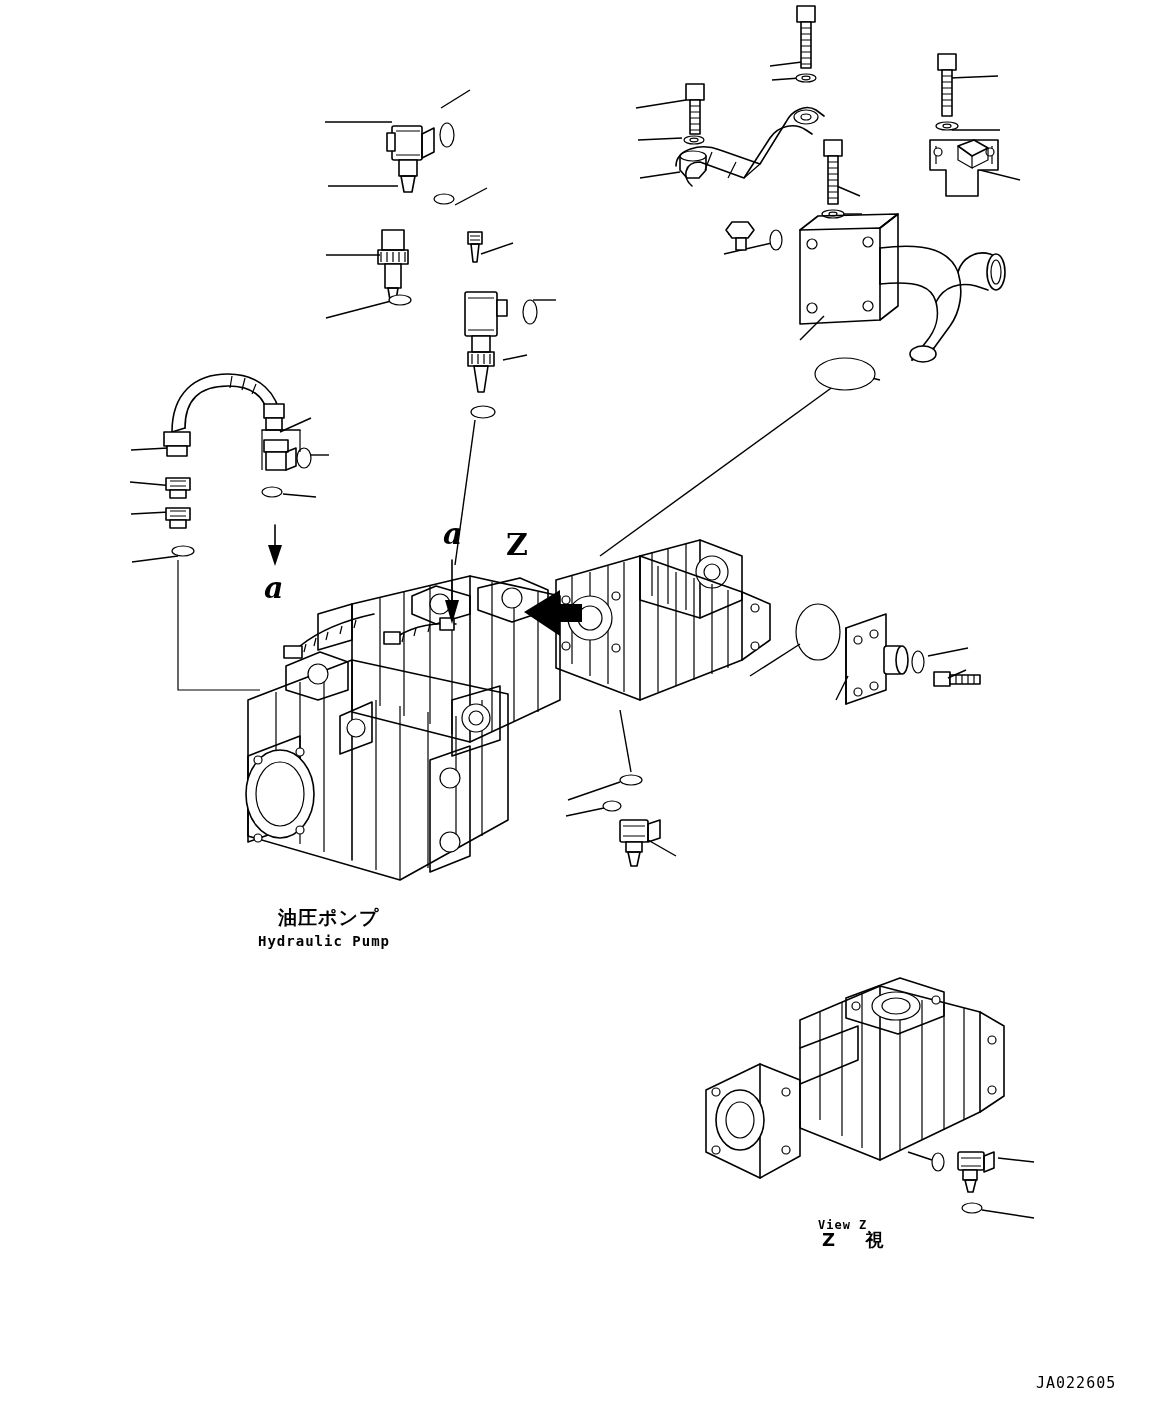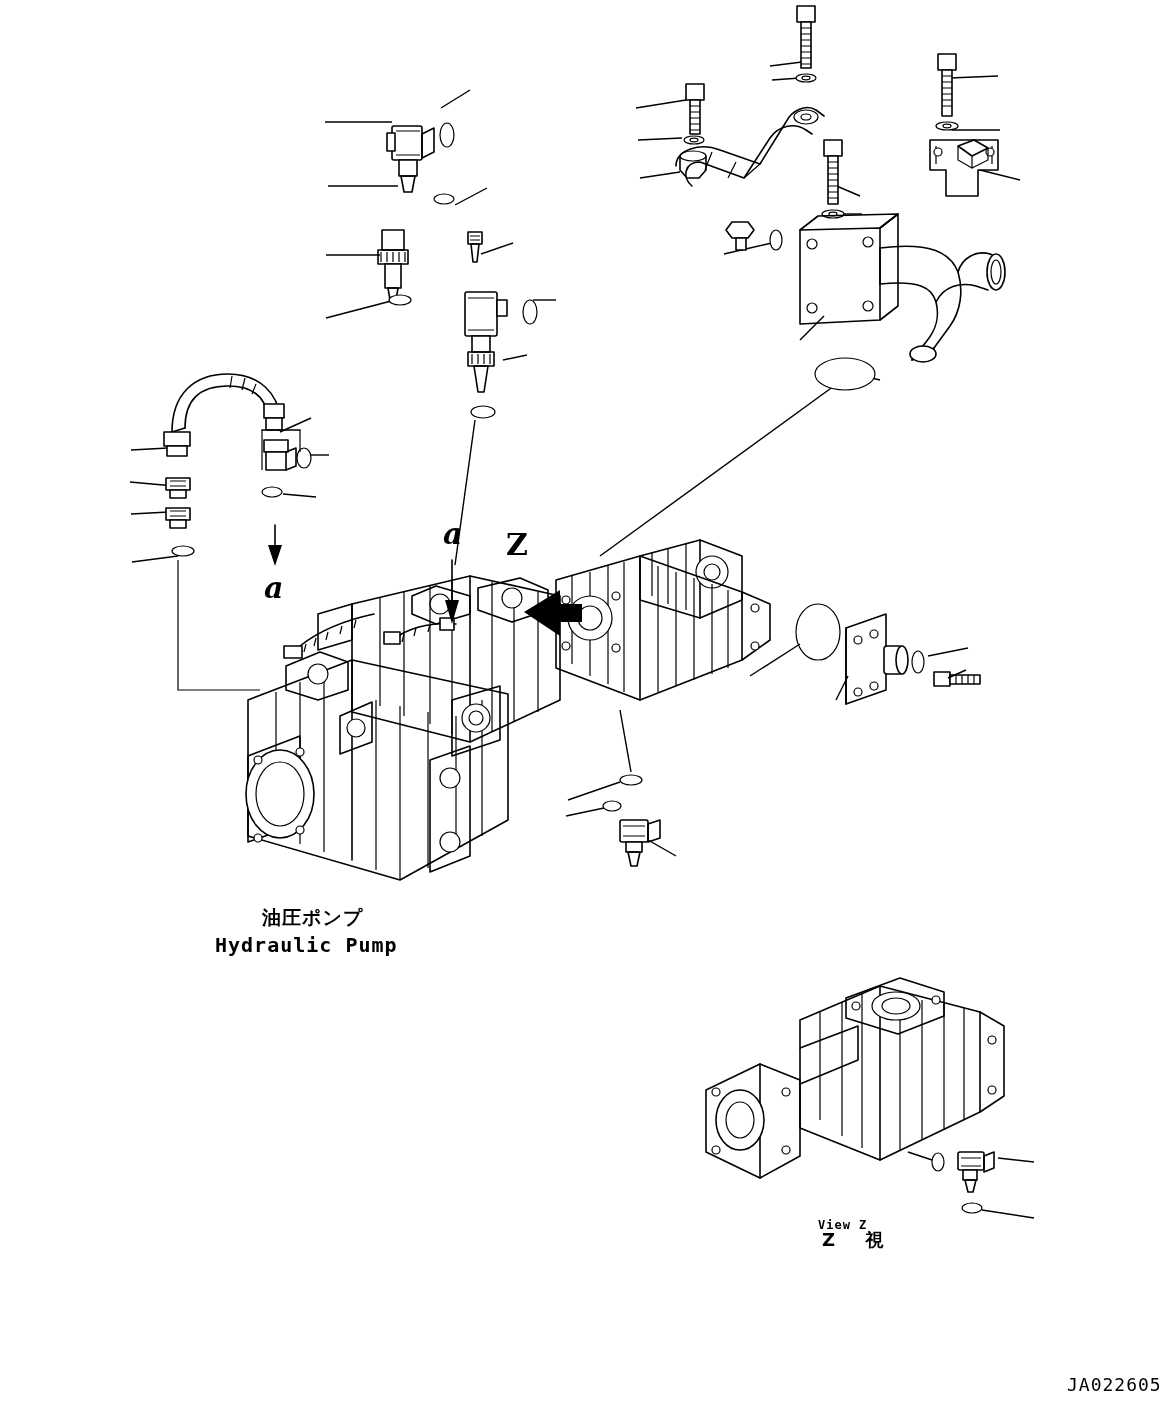--- a/index.html
+++ b/index.html
@@ -29,43 +29,44 @@
   .lbl {
     position: absolute;
     white-space: pre;
     color: #000;
   }
   .jp {
     font-family: Liberation Mono, monospace;
     font-size: 19px;
     font-weight: bold;
     letter-spacing: 1px;
+    margin-left: 16px;
   }
   .en {
     font-family: "DejaVu Sans Mono", monospace;
-    font-size: 20px;
+    font-size: 14px;
     font-weight: bold;
     letter-spacing: 1px;
+    margin-left: 43px;
   }
   .callout-a {
     font-family: "DejaVu Serif", serif;
     font-size: 30px;
     font-style: italic;
     font-weight: bold;
   }
   .callout-z {
     font-family: "DejaVu Serif", serif;
     font-size: 30px;
     font-weight: bold;
   }
   .drawing-no {
     font-family: "DejaVu Sans Mono", monospace;
-    font-size: 18px;
+    font-size: 15px;
     letter-spacing: 1px;
-    margin-left: 31px;
   }
   .viewz-jp {
     font-family: "DejaVu Sans", sans-serif;
     font-size: 18px;
     font-weight: bold;
     letter-spacing: 6px;
   }
   .viewz-en {
     font-family: "DejaVu Sans Mono", monospace;
     font-size: 12px;

